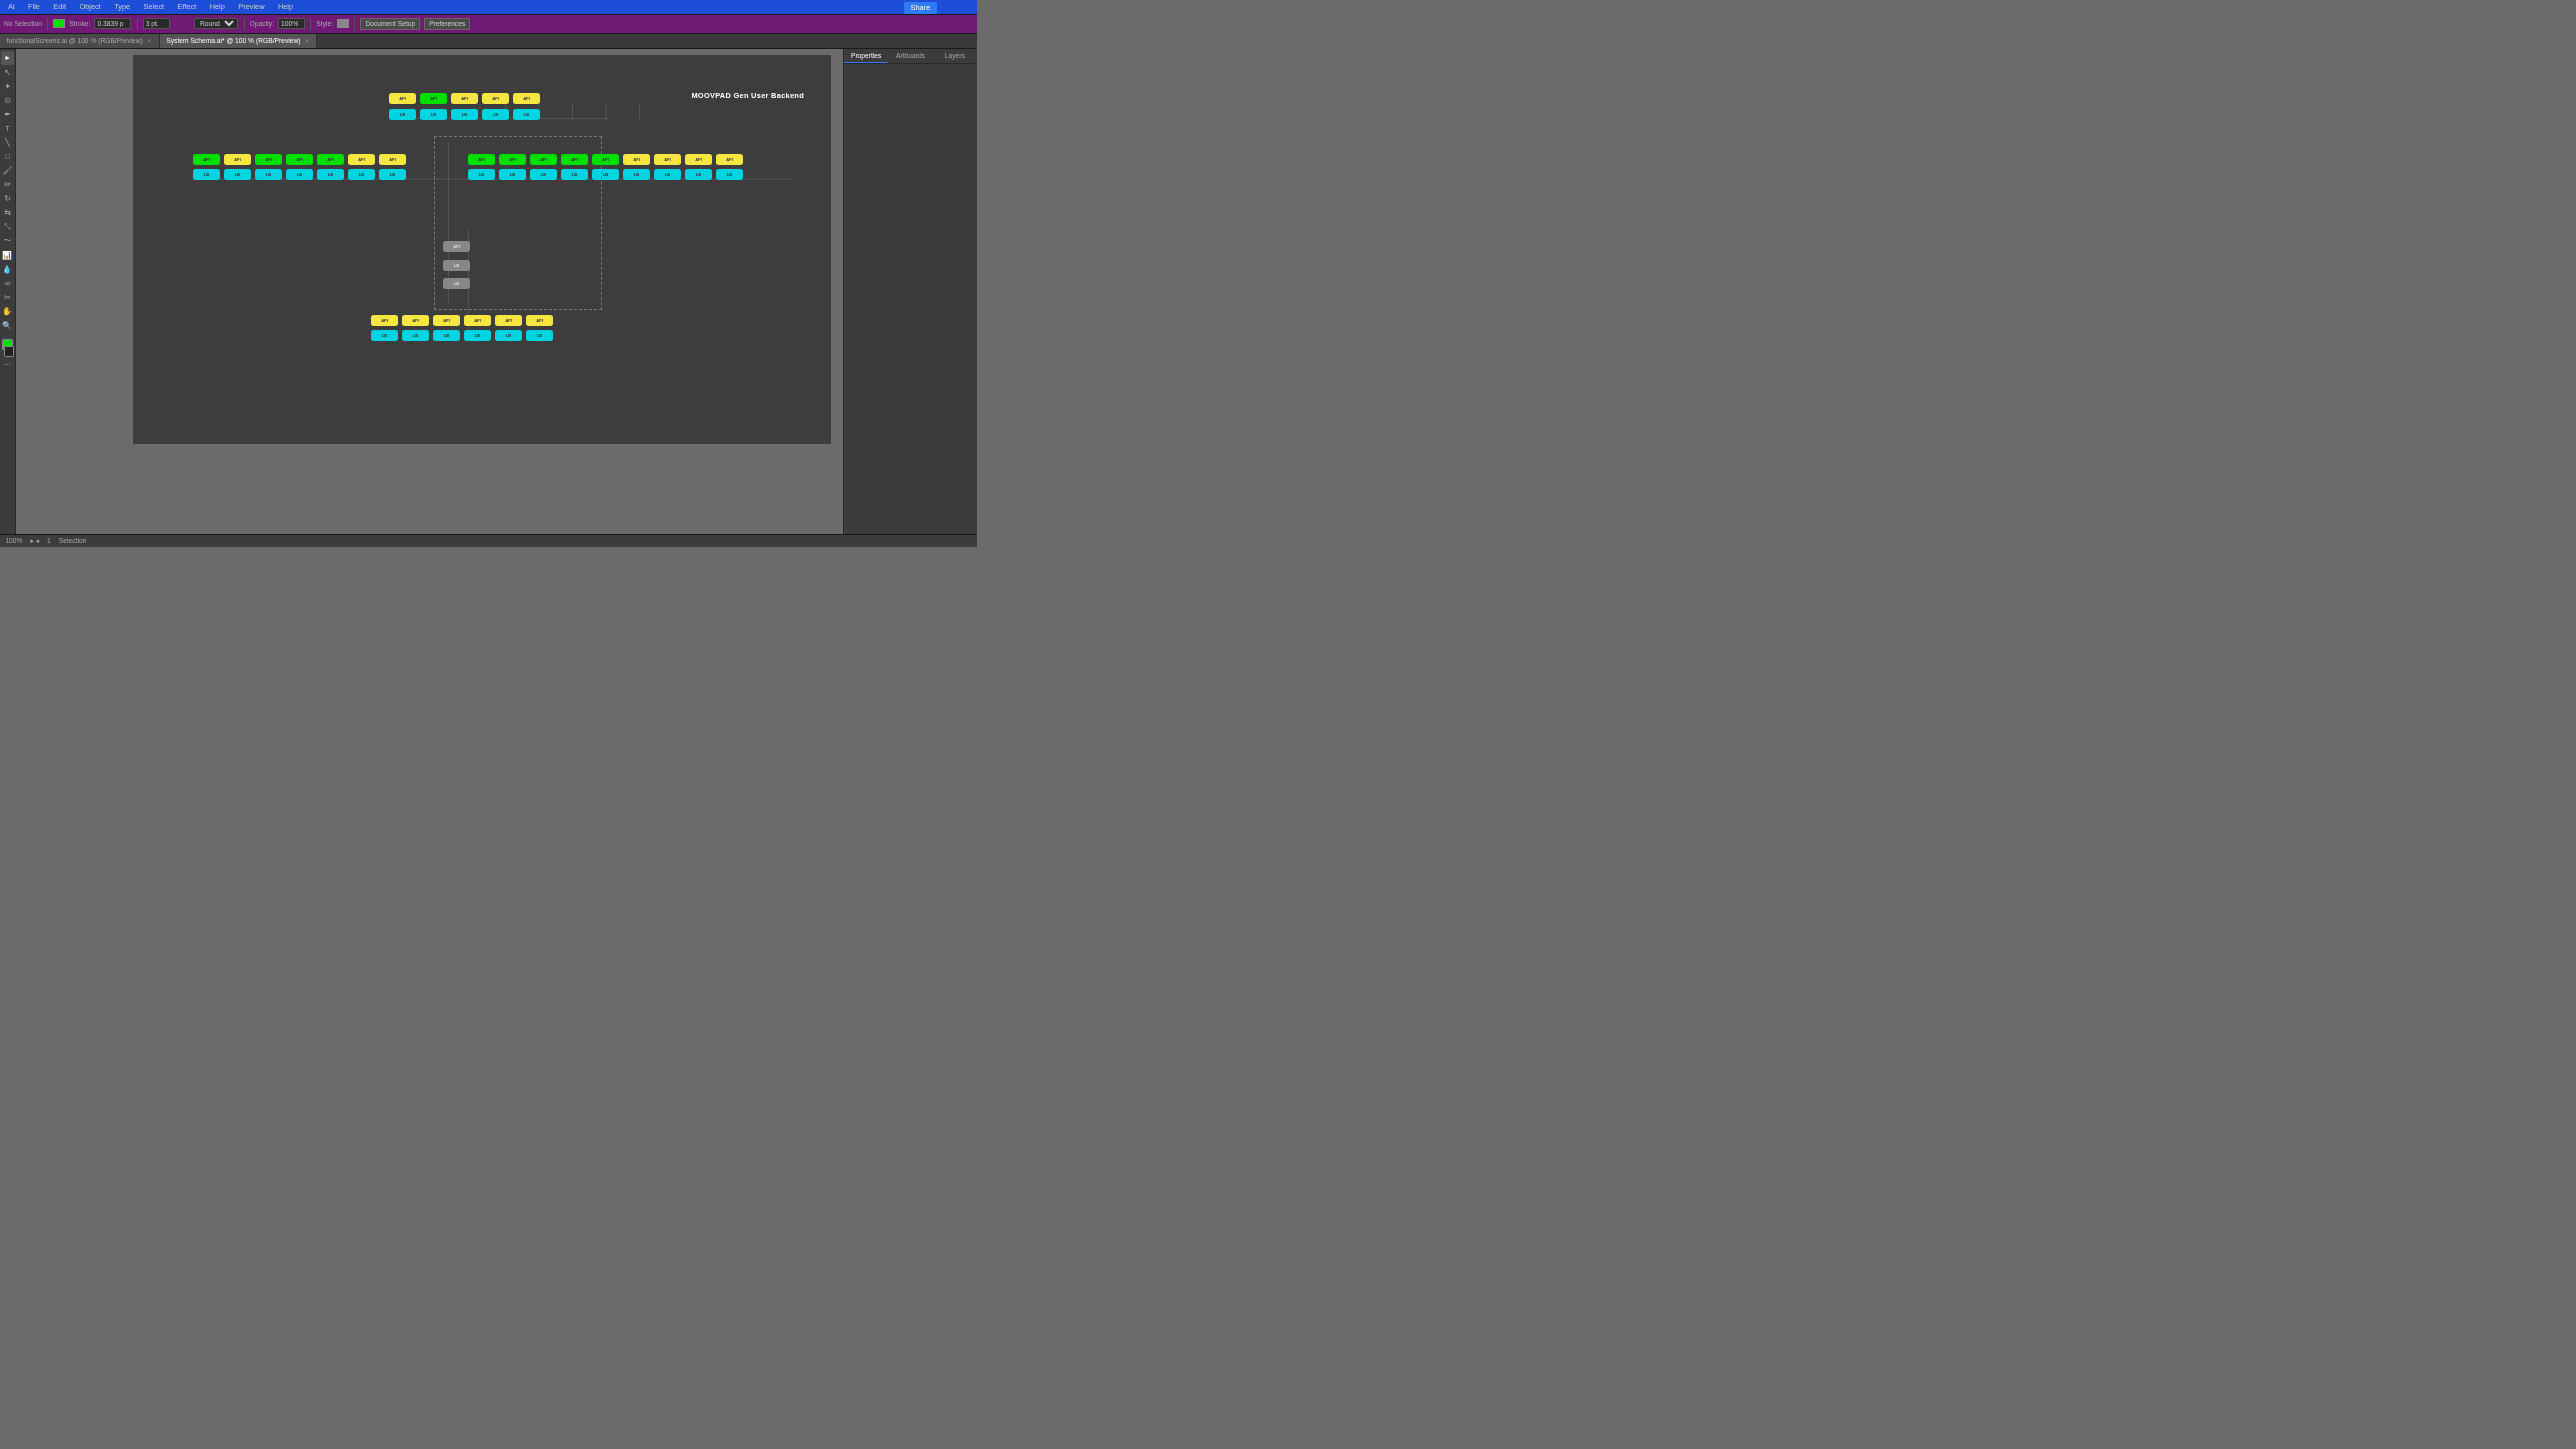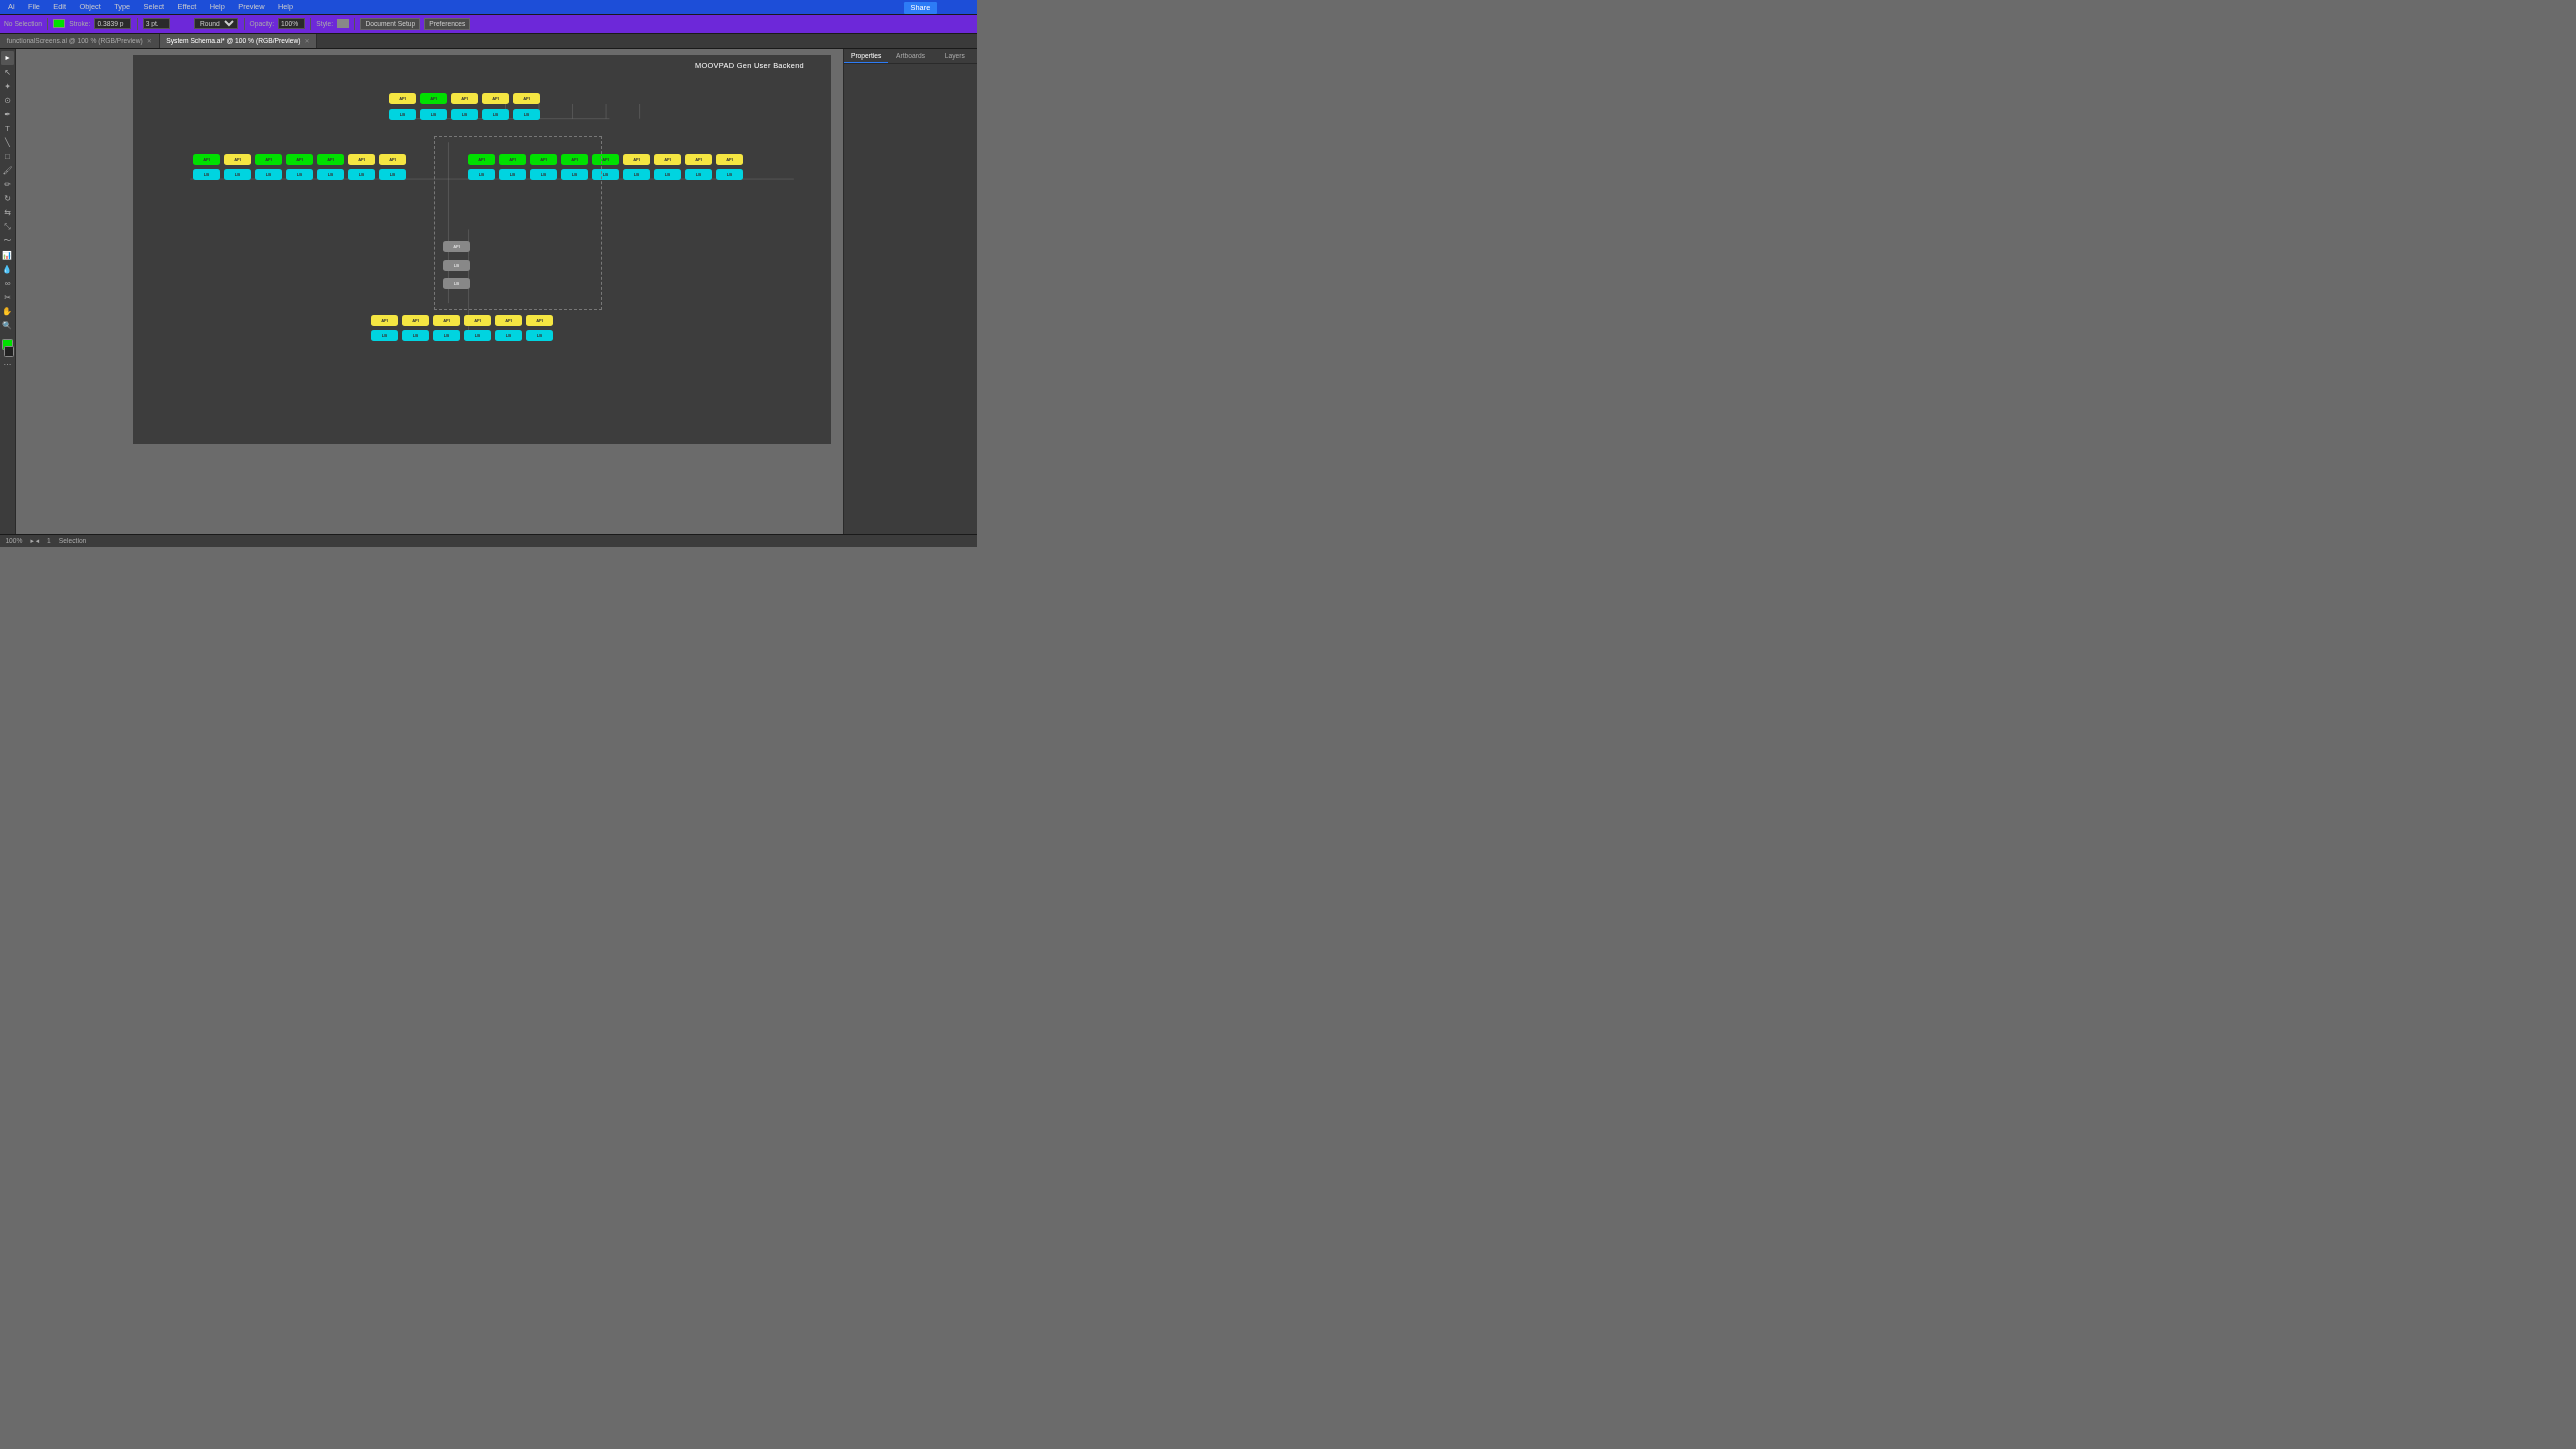--- a/index.html
+++ b/index.html
@@ -41,21 +41,21 @@
       border: none;
       padding: 1.3px 6.7px;
       font-size: 7.4px;
       cursor: pointer;
       border-radius: 1.3px;
     }
 
     
     #toolbar {
       height: 19px;
-      background: #6d28d9;
+      background: #701a75;
       display: flex;
       align-items: center;
       padding: 0 4px;
       gap: 4px;
       border-bottom: 0.7px solid #1a1a1a;
     }
     .toolbar-label { color: #aaa; font-size: 6.7px; }
     .toolbar-swatch {
       width: 12px; height: 9.4px;
       background: #00e000;
@@ -162,25 +162,25 @@
       position: absolute;
       left: 117px;
       top: 6.7px;
       width: 698px;
       height: 389px;
       background: #3d3d3d;
     }
 
     .artboard-title {
       position: absolute;
-      top: 6px;
+      top: 36px;
       right: 27px;
       color: #ffffff;
       font-size: 7.4px;
-      font-weight: normal;
+      font-weight: bold;
       letter-spacing: 0.3px;
     }
 
     
     .node-yellow {
       background: #f5e642;
       border-radius: 2.7px;
       width: 27px; height: 10.7px;
       display: inline-flex; align-items: center; justify-content: center;
       font-size: 4px; color: #333; font-weight: bold;

